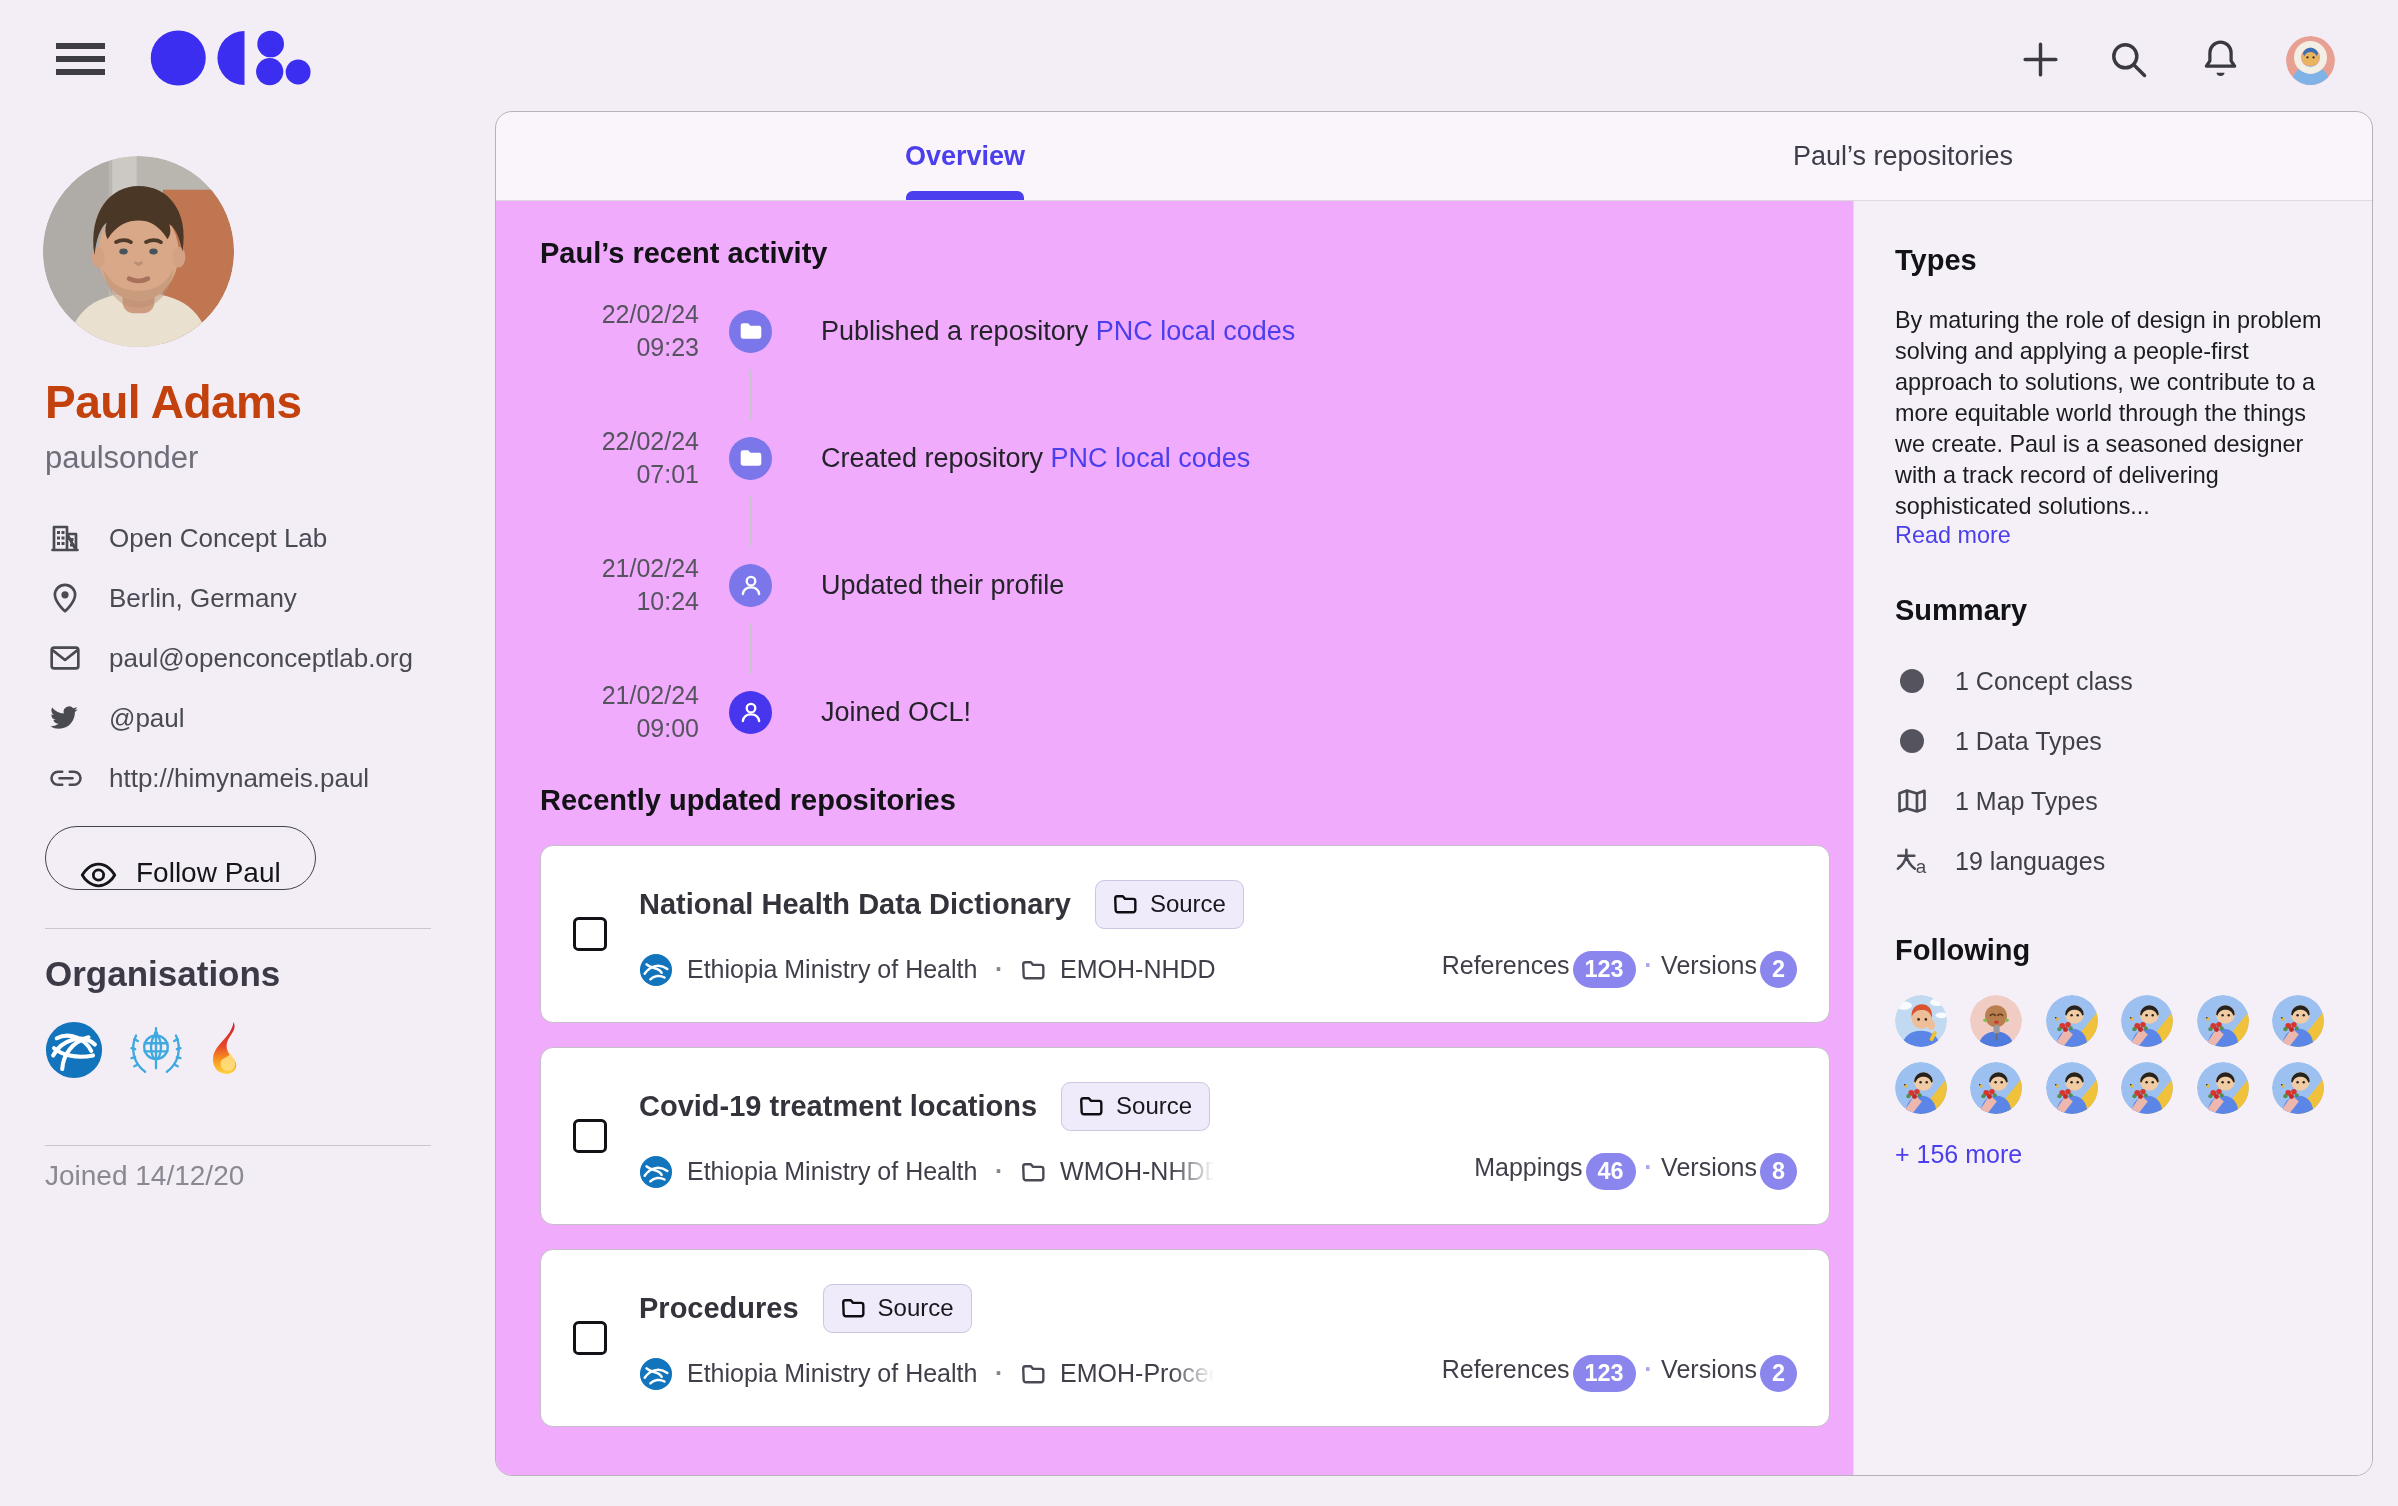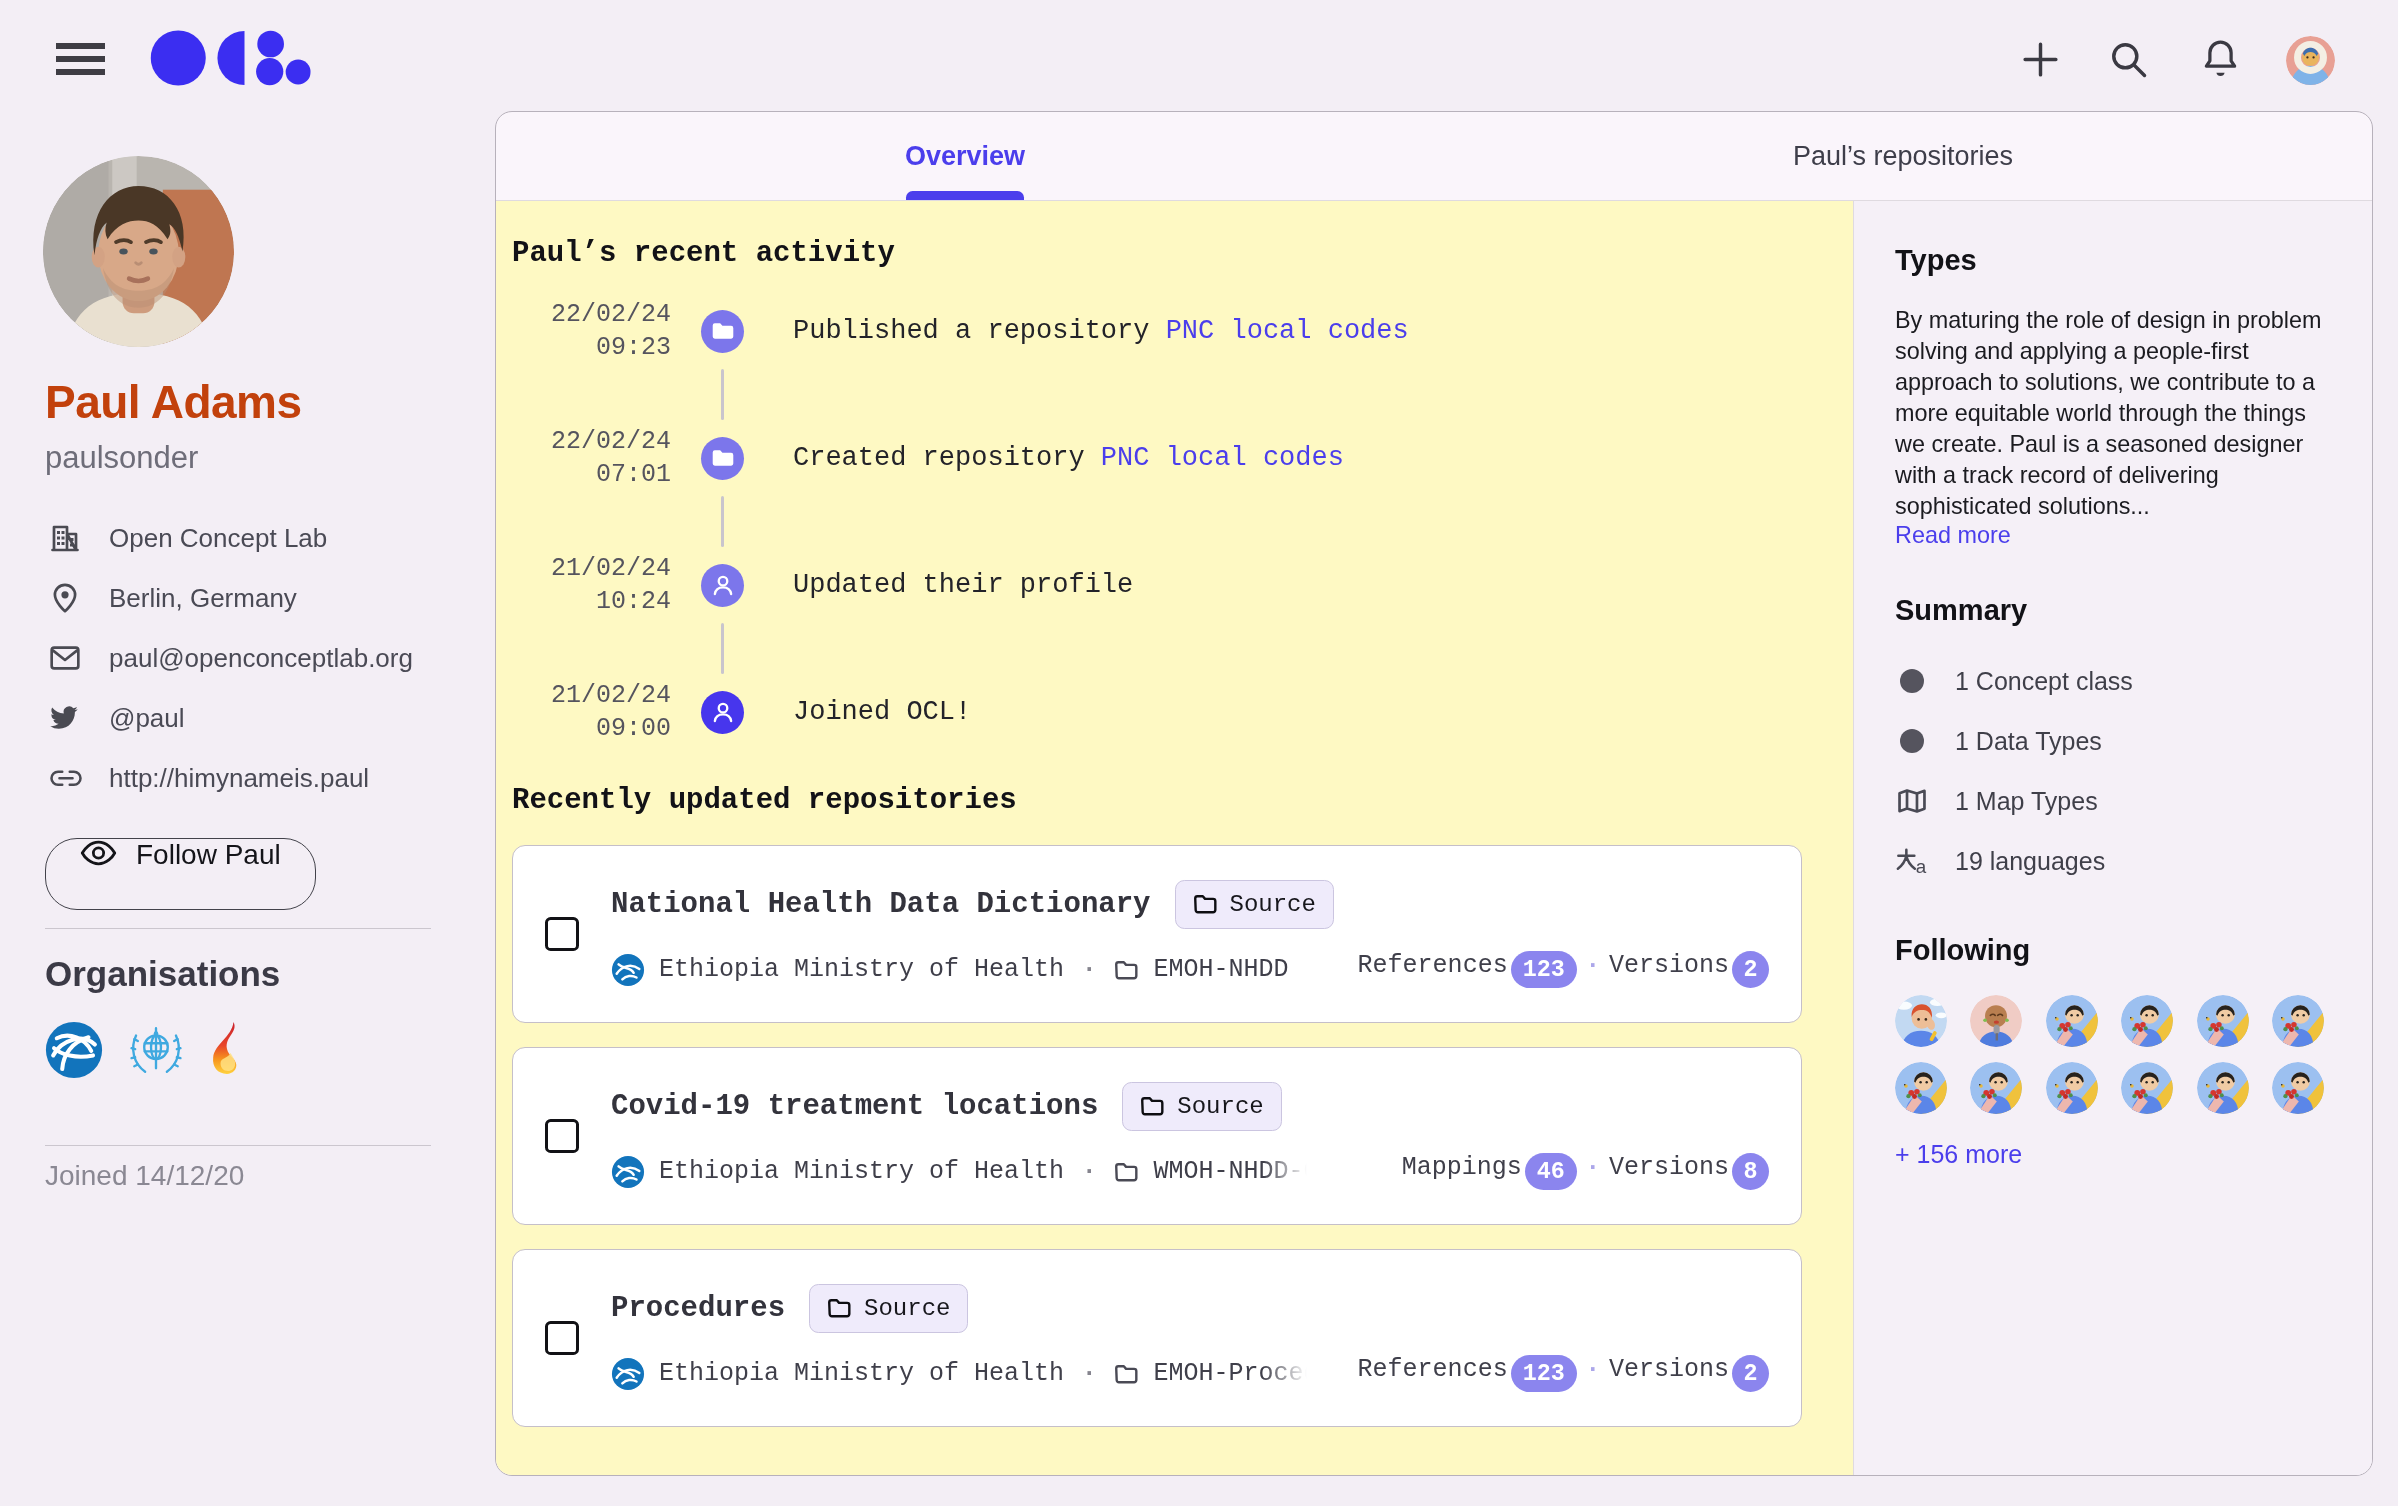--- a/index.html
+++ b/index.html
@@ -16,44 +16,44 @@
   .tb-avatar { position:absolute; left:2286px; top:36px; width:49px; height:49px; border-radius:50%; overflow:hidden; }
 
   
   .photo { position:absolute; left:43px; top:156px; width:191px; height:191px; border-radius:50%; overflow:hidden; }
   .pname { position:absolute; left:45px; top:375px; font-size:46px; font-weight:bold; color:#c2410c; letter-spacing:-0.5px; }
   .puser { position:absolute; left:45px; top:440px; font-size:31px; color:#6E6D79; }
   .contacts { position:absolute; left:49px; top:508px; }
   .c-row { display:flex; align-items:center; height:60px; gap:26px; }
   .c-row .cic { width:34px; height:34px; color:#4A4A52; flex:0 0 34px; display:flex; align-items:center; }
   .c-row .ctx { font-size:26px; color:#4A4A55; }
-  .follow-btn { position:absolute; left:45px; top:826px; height:72px; padding:0 34px;
+  .follow-btn { position:absolute; left:45px; top:826px; height:64px; padding:0 34px;
     border:1.9px solid #42424A; border-radius:32px; background:transparent;
-    display:inline-flex; align-items:flex-start; gap:19px; font-size:28px; color:#141419; cursor:pointer;
-    font-family:"Liberation Sans", sans-serif;margin-top:12px; }
+    display:inline-flex; align-items:flex-end; gap:19px; font-size:28px; color:#141419; cursor:pointer;
+    font-family:"Liberation Sans", sans-serif; }
   .follow-btn .eic { width:37px; height:28px; color:#141419; }
   .hdiv { position:absolute; left:45px; width:386px; border-top:1.9px solid #CBC6CE; }
   .div1 { top:928px; } .div2 { top:1145px; }
   .orgs-h { position:absolute; left:45px; top:954px; font-size:35px; font-weight:bold; color:#3B3A46; }
   .orgs { position:absolute; left:45px; top:1021px; display:flex; align-items:center; gap:24px; }
   .org-ic { width:58px; height:58px; cursor:pointer; }
   .org-flame { width:43px; }
   .joined { position:absolute; left:45px; top:1160px; font-size:28px; color:#8A8893; }
 
   
   .card { position:absolute; left:495px; top:111px; width:1878px; height:1365px;
     background:#FAF5FB; border:1.4px solid #B7B1BB; border-radius:17px; overflow:hidden; }
   .tabbar { position:relative; height:89px; border-bottom:1.4px solid #DFDAE0; display:flex; }
   .tab { width:50%; display:flex; align-items:center; justify-content:center;
     font-size:27px; color:#3E3E4A; cursor:pointer; }
   .tab.active { color:#4B3EEC; font-weight:bold; }
   .tab-ind { position:absolute; bottom:0; left:calc(25% - 59px); width:118px; height:9.4px;
     background:#4B3EEC; border-radius:6.6px 6.6px 0 0; }
   .card-body { display:flex; height:1274px; }
-  .main { width:1361px; background:#fef9c3; padding:36px 36px 0 16px; overflow:hidden;font-family:Liberation Mono, monospace; }
+  .main { width:1361px; background:#f0abfc; padding:36px 36px 0 44px; overflow:hidden; }
   .aside { flex:1; background:#F5F0F7; border-left:1.4px solid #DFDAE0; padding:43px 37px 0 41px; }
 
   .h2 { font-size:29px; font-weight:bold; color:#121217; }
   .m-h2 { margin-bottom:30px; }
 
   
   .tl-item { display:flex; align-items:center; height:62px; }
   .tl-date { width:159px; text-align:right; font-size:25px; line-height:33px; color:#55545E; }
   .tl-circle { width:43px; height:43px; border-radius:50%; margin-left:30px; flex:0 0 43px;
     display:flex; align-items:center; justify-content:center; }

